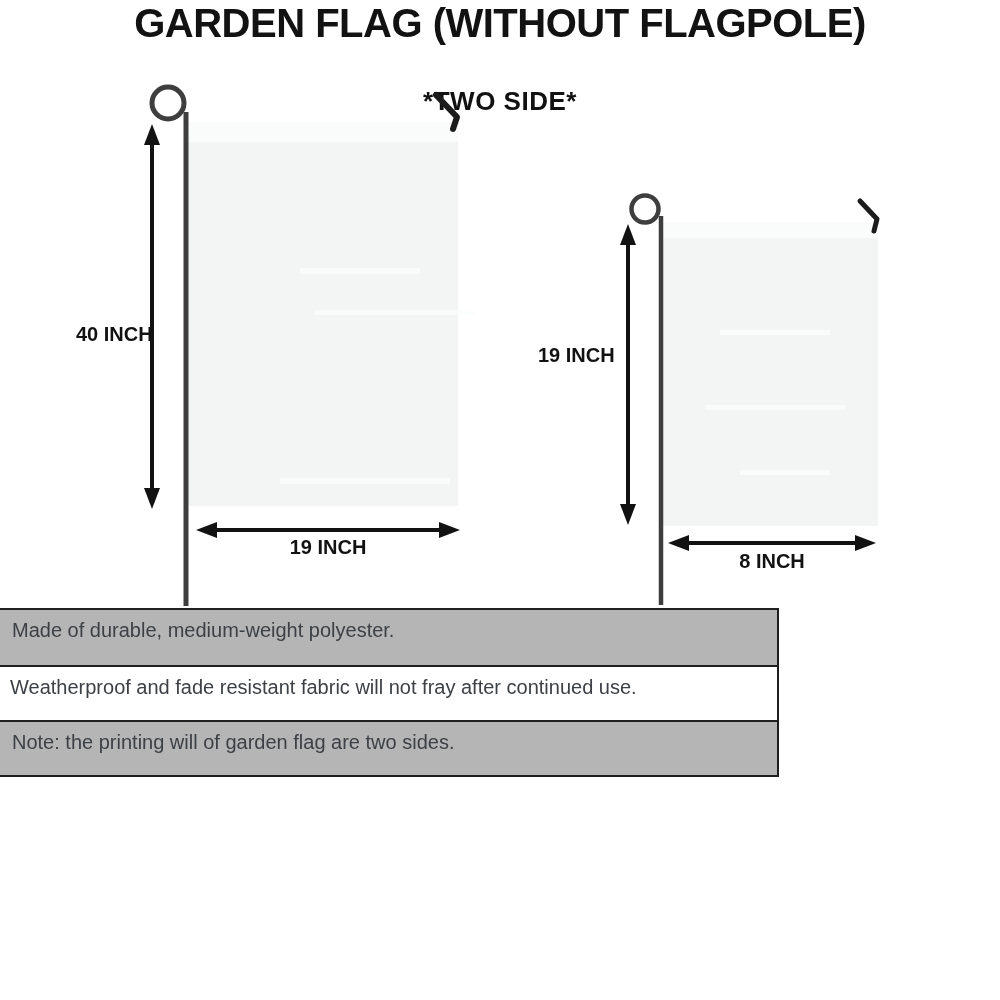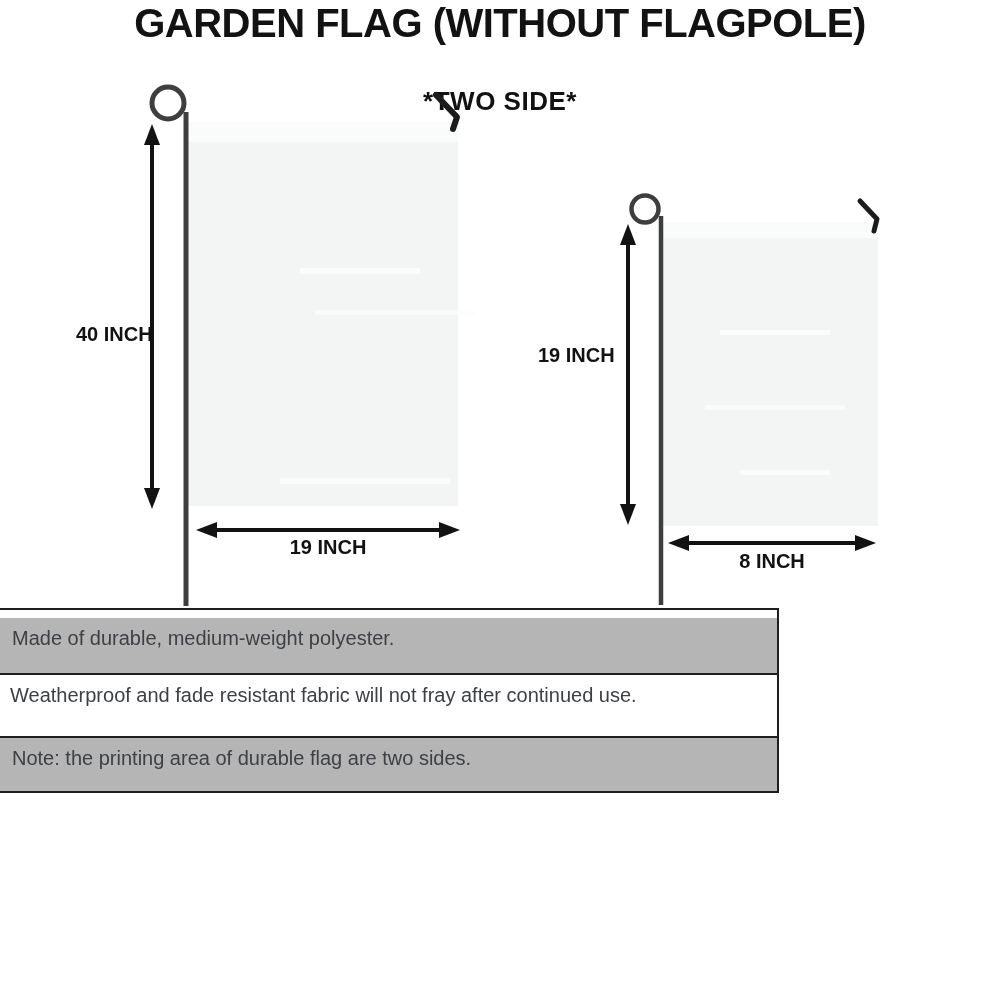--- a/index.html
+++ b/index.html
@@ -74,21 +74,21 @@
     background: var(--stripe-white);
   }
   .feature-row {
     height: 55px;
     padding: 7px 12px 0 12px;
     font-size: 20px;
     color: var(--feature-text);
     line-height: 26px;
   }
   .feature-row + .feature-row { border-top: 2px solid var(--border-dark); }
-  .feature-row.shade-gray  { background: var(--stripe-gray); margin-top: 8px; }
+  .feature-row.shade-gray  { background: var(--stripe-gray); }
   .feature-row.shade-white { background: var(--stripe-white); padding-left: 10px; }
 </style>
 </head>
 <body>
 
 <div class="canvas">
 
   <div class="title-block">
     <div class="title-line1">GARDEN FLAG (WITHOUT FLAGPOLE)</div>
     <div class="title-line2">*TWO SIDE*</div>
@@ -154,17 +154,17 @@
   </div>
 
   <div class="features">
     <div class="feature-row shade-gray">
       <span>Made of durable, medium-weight polyester.</span>
     </div>
     <div class="feature-row shade-white">
       <span>Weatherproof and fade resistant fabric will not fray after continued use.</span>
     </div>
     <div class="feature-row shade-gray">
-      <span>Note: the printing area of durable flag are two sides.</span>
+      <span>Note: the printing will of garden flag are two sides.</span>
     </div>
   </div>
 
 </div>
 
 </body></html>

